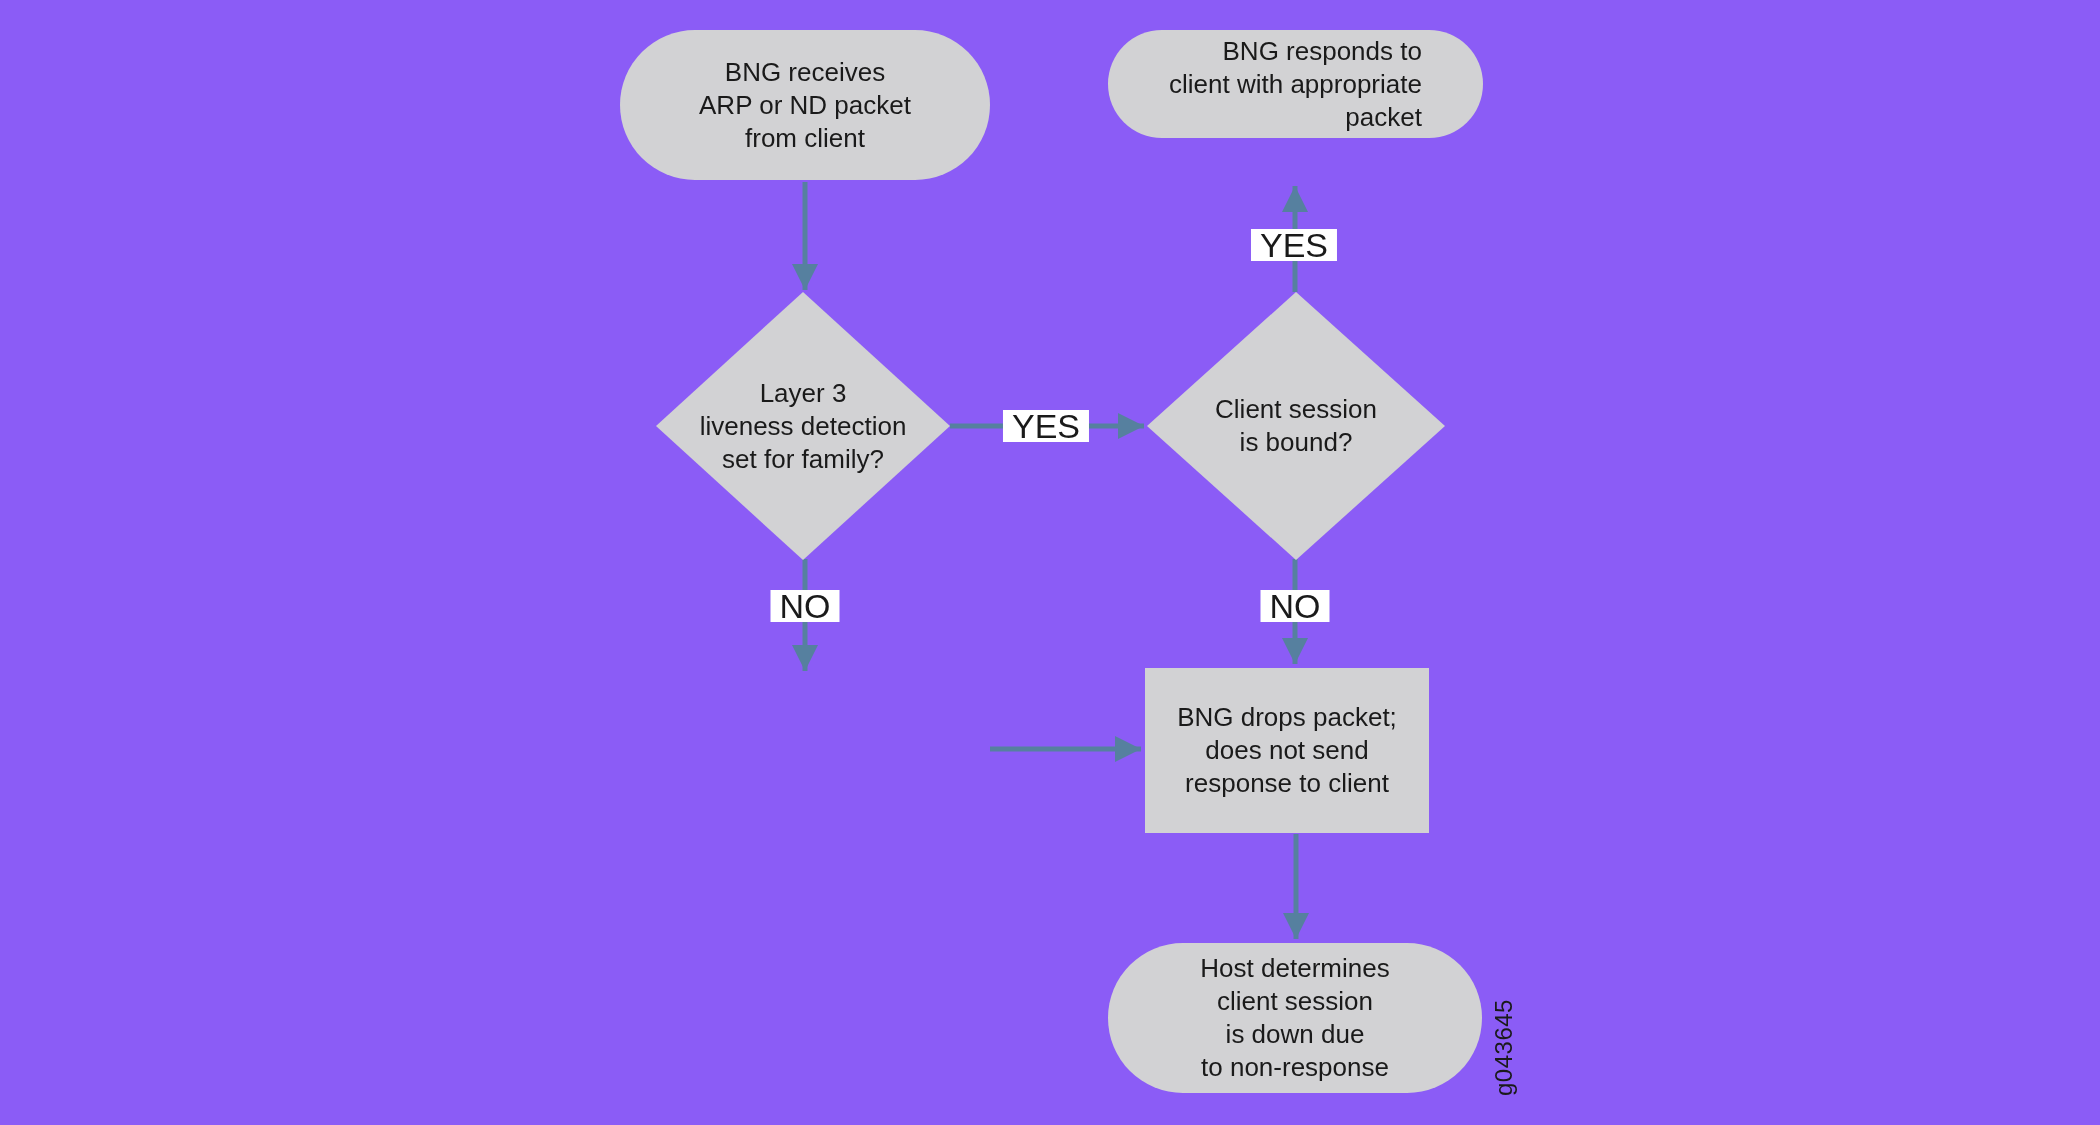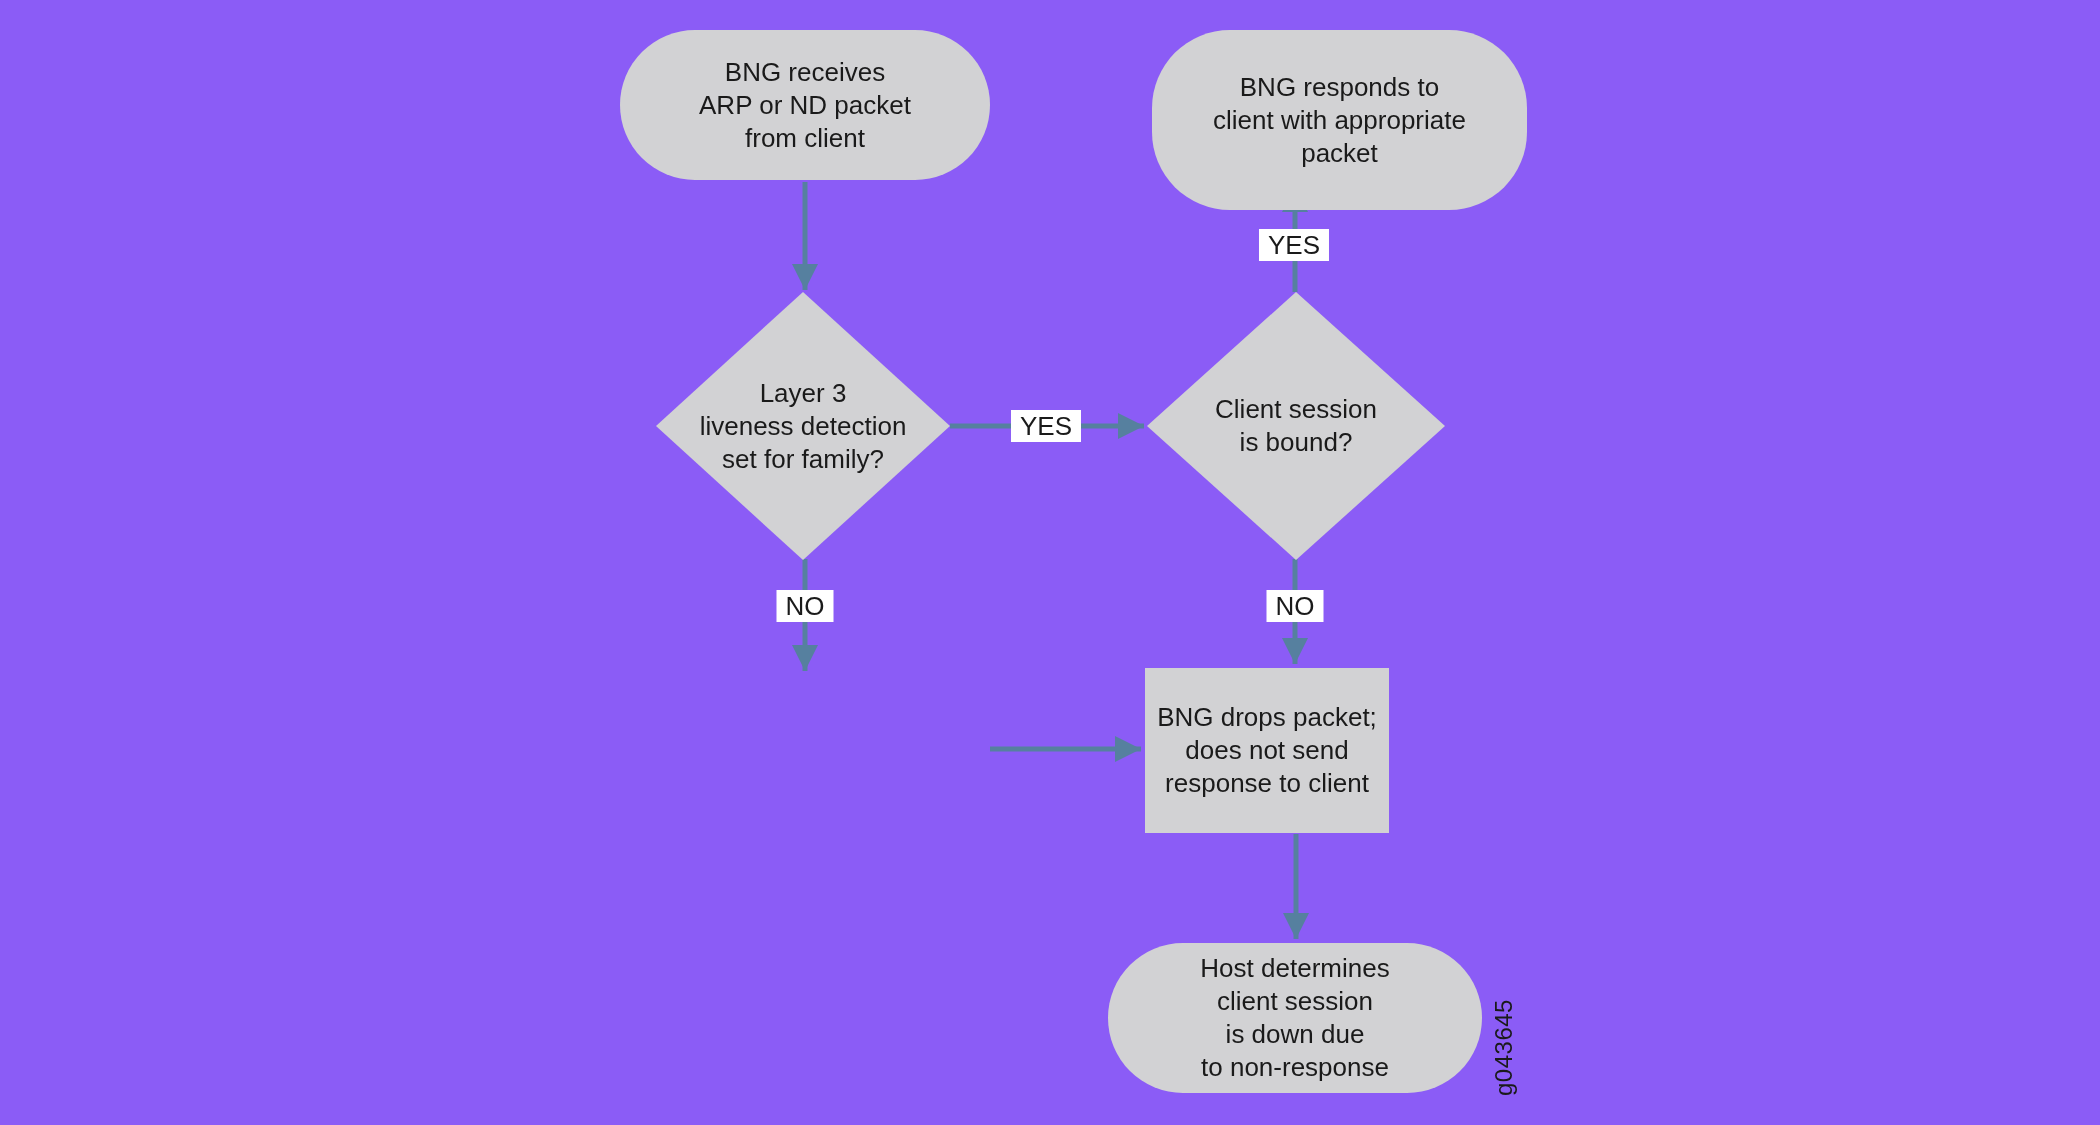--- a/index.html
+++ b/index.html
@@ -42,21 +42,21 @@
   }
   .pill { border-radius: 78px; }
   .diamond {
     clip-path: polygon(50% 0%, 100% 50%, 50% 100%, 0% 50%);
   }
   .edge-label {
     position: absolute;
     transform: translate(-50%, -50%);
     background: #ffffff;
     padding: 3px 9px;
-    font-size: 26px;
+    font-size: 34px;
     line-height: 26px;
     color: var(--text);
   }
   .watermark {
     position: absolute;
     left: 1490px;
     top: 992px;
     height: 104px;
     writing-mode: vertical-rl;
     transform: rotate(180deg);
@@ -84,39 +84,39 @@
     <line class="connector" x1="990" y1="749" x2="1141" y2="749" marker-end="url(#ah)"></line>
     <line class="connector" x1="1296" y1="834" x2="1296" y2="939" marker-end="url(#ah)"></line>
   </svg>
 
   <div class="node pill" style="left:620px; top:30px; width:370px; height:150px;">
     <span>BNG receives
 ARP or ND packet
 from client</span>
   </div>
 
-  <div class="node pill" style="left:1152px; top:30px; width:375px; height:180px;">
+  <div class="node pill" style="left:1108px; top:30px; width:375px; height:108px;text-align:right;">
     <span>BNG responds to
 client with appropriate
 packet</span>
   </div>
 
   <div class="node diamond" style="left:656px; top:292px; width:294px; height:268px;">
     <span>Layer 3
 liveness detection
 set for family?</span>
   </div>
 
   <div class="node diamond" style="left:1147px; top:292px; width:298px; height:268px;">
     <span>Client session
 is bound?</span>
   </div>
 
 
-  <div class="node" style="left:1145px; top:668px; width:244px; height:165px;">
+  <div class="node" style="left:1145px; top:668px; width:284px; height:165px;">
     <span>BNG drops packet;
 does not send
 response to client</span>
   </div>
 
   <div class="node pill" style="left:1108px; top:943px; width:374px; height:150px;">
     <span>Host determines
 client session
 is down due
 to non-response</span>

